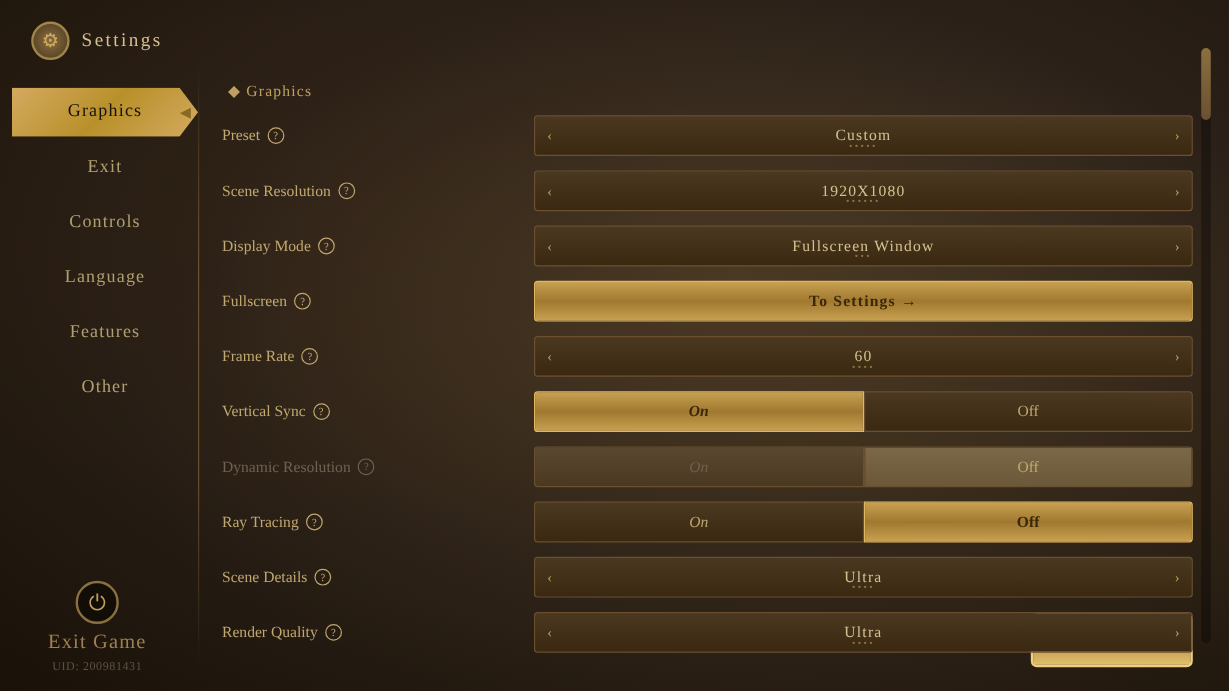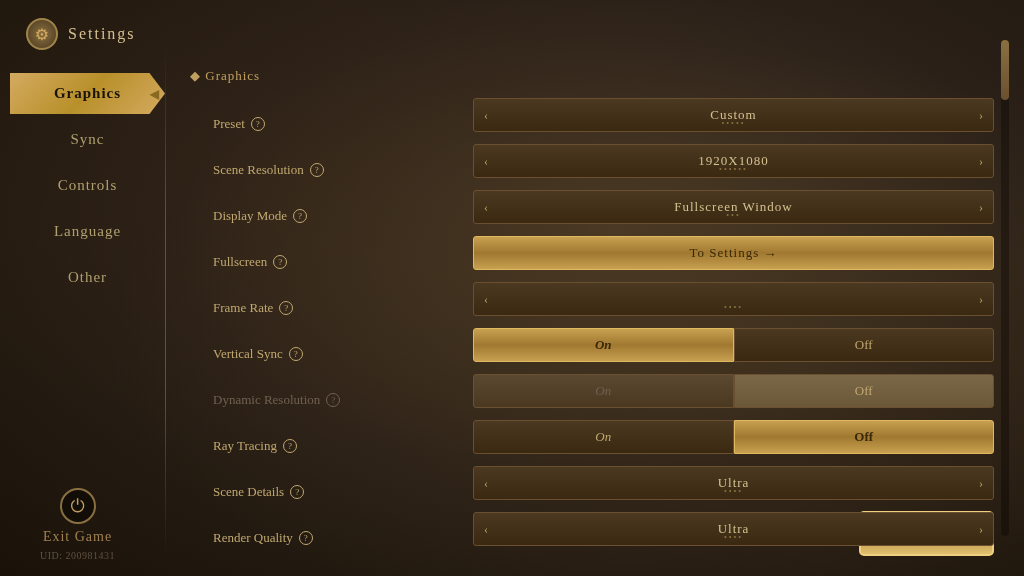--- a/index.html
+++ b/index.html
@@ -83,21 +83,21 @@
       color: #b0a070;
       font-size: 15px;
       cursor: pointer;
       text-align: center;
       position: relative;
       letter-spacing: 1px;
     }
 
     .sidebar-item.active {
       color: #1a1208;
-      font-weight: bold;
+      font-weight: normal;
     }
 
     .sidebar-item.active::before {
       content: '';
       position: absolute;
       inset: 0;
       background: linear-gradient(135deg, #d4aa60, #b8902a, #d4aa60);
       clip-path: polygon(0 0, 90% 0, 100% 50%, 90% 100%, 0 100%);
       z-index: -1;
     }
@@ -123,24 +123,23 @@
     .section-header {
       color: #c0a060;
       font-size: 13px;
       margin-bottom: 10px;
       padding-left: 5px;
       letter-spacing: 1px;
     }
 
     .setting-row {
       display: flex;
-      align-items: flex-end;
+      align-items: center;
       margin-bottom: 8px;
       min-height: 38px;
-      margin-left: 28px;
     }
 
     .setting-label {
       width: 260px;
       color: #c0a870;
       font-size: 13px;
       display: flex;
       align-items: center;
       gap: 6px;
       flex-shrink: 0;
@@ -218,21 +217,21 @@
       flex: 1;
       height: 34px;
       background: linear-gradient(180deg, #c8a050 0%, #a07830 50%, #c8a050 100%);
       border: 1px solid #e0b860;
       border-radius: 3px;
       display: flex;
       align-items: center;
       justify-content: center;
       color: #3a2808;
       font-size: 13px;
-      font-weight: normal;
+      font-weight: bold;
       cursor: pointer;
       letter-spacing: 1px;
     }
 
     
     .toggle-group {
       flex: 1;
       display: flex;
       gap: 0;
       height: 34px;
@@ -331,21 +330,21 @@
       display: flex;
       align-items: center;
       justify-content: center;
       color: #c0a060;
       font-size: 18px;
       background: rgba(0,0,0,0.4);
     }
 
     .exit-label {
       color: #a08050;
-      font-size: 14px;
+      font-size: 17px;
       letter-spacing: 1px;
     }
 
     .uid-text {
       color: #605040;
       font-size: 10px;
       letter-spacing: 0.5px;
     }
 
     .divider-line {
@@ -380,27 +379,30 @@
     <span class="title-text">Settings</span>
   </div>
 
   <div class="content">
 
     <div class="sidebar">
       <div class="sidebar-item active">
         <span>Graphics</span>
       </div>
       <div class="sidebar-item">
-        <span>Sync</span>
+        <span>Exit</span>
       </div>
       <div class="sidebar-item">
         <span>Controls</span>
       </div>
       <div class="sidebar-item">
         <span>Language</span>
+      </div>
+      <div class="sidebar-item">
+        <span>Features</span>
       </div>
       <div class="sidebar-item">
         <span>Other</span>
       </div>
     </div>
 
     <div class="divider-line"></div>
 
     <div class="main-panel">
       <div class="section-header">◆ Graphics</div>
@@ -463,20 +465,21 @@
       </div>
 
       <div class="setting-row">
         <div class="setting-label">
           <span>Frame Rate</span>
           <div class="help-icon">?</div>
         </div>
         <div class="setting-control">
           <div class="arrow-selector">
             <span class="arrow">‹</span>
+            <span class="value">60</span>
             <span class="arrow">›</span>
             <span class="dots">••••</span>
           </div>
         </div>
       </div>
 
       <div class="setting-row">
         <div class="setting-label">
           <span>Vertical Sync</span>
           <div class="help-icon">?</div>

